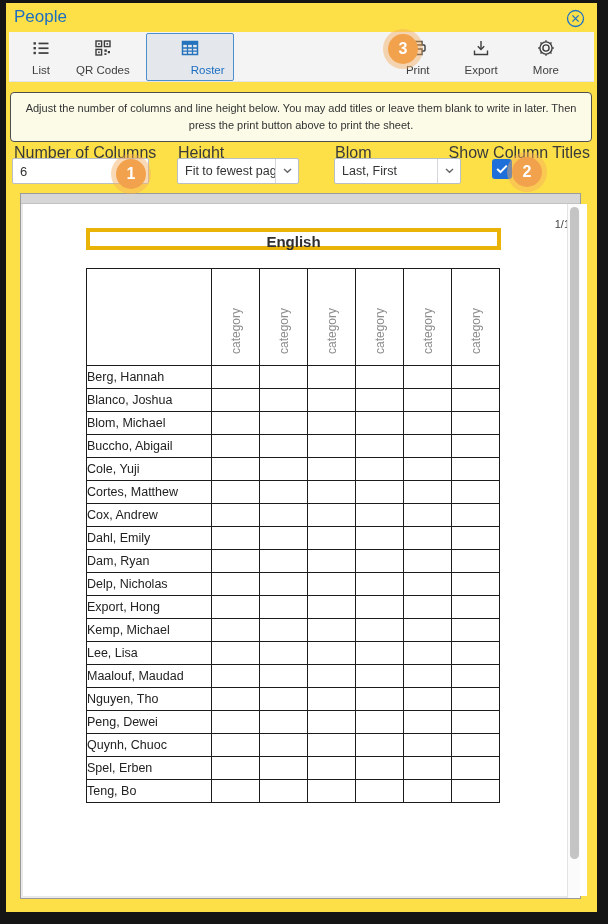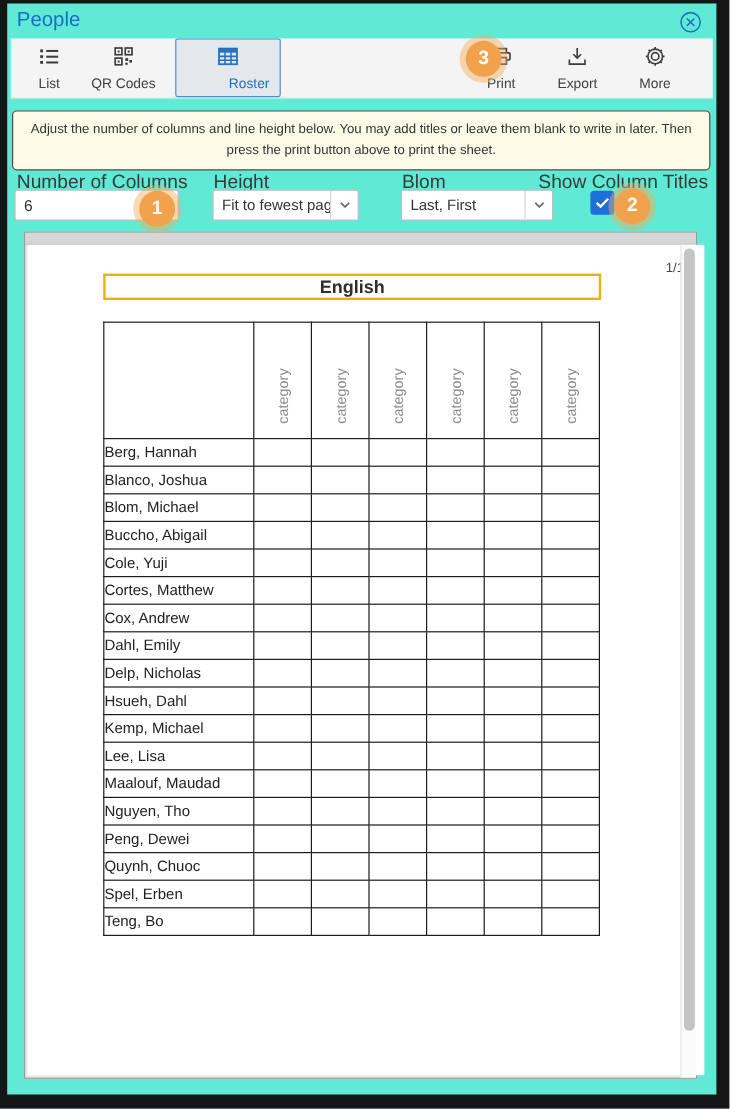--- a/index.html
+++ b/index.html
@@ -1,18 +1,18 @@
 <!DOCTYPE html>
 <html><head>
 <meta charset="utf-8">
 <style>
   html,body{margin:0;padding:0;background:#fff;}
   *{box-sizing:border-box;}
   body{width:608px;height:924px;overflow:hidden;font-family:"Liberation Sans",sans-serif;}
-  .window{position:relative;width:608px;height:924px;background:#5eead4;
+  .window{position:relative;width:608px;height:924px;background:#fde047;
           border-style:solid;border-color:#151515;border-width:3px 11px 12px 6px;}
   
   .titlebar{position:absolute;left:0;top:0;right:0;height:29px;}
   .title{position:absolute;left:8px;top:4px;font-size:17px;color:#1b6ec2;}
   .close-btn{position:absolute;right:12px;top:6px;width:19px;height:19px;cursor:pointer;}
   
   .toolbar{position:absolute;left:3px;right:3px;top:29px;height:50px;background:#f4f4f5;
            border-bottom:1px solid #e4e4e4;display:flex;align-items:center;justify-content:space-between;}
   .tb-group{display:flex;align-items:center;}
   .tb-left{padding-left:13px;gap:7px;}
@@ -44,21 +44,21 @@
   .badge1{left:110px;top:156px;}
   .badge2{left:506px;top:154px;}
   .badge3{left:382px;top:31px;}
   
   .preview{position:absolute;left:14px;top:190px;width:561px;height:706px;border:1px solid #9b9b9b;background:#e9e9e9;}
   .strip{position:absolute;left:0;right:0;top:0;height:10px;background:#d6d6d6;border-bottom:1px solid #c2c2c2;}
   .vscroll{position:absolute;right:0;top:10px;bottom:0;width:13px;background:#fbfbfb;border-left:1px solid #e3e3e3;}
   .thumb{position:absolute;left:2px;top:3px;width:9px;height:652px;background:#c4c4c4;border-radius:4.5px;}
   .page{position:absolute;left:2px;top:10px;width:564px;bottom:2px;background:#fff;}
   .pageno{position:absolute;right:17px;top:14px;font-size:11px;color:#444;}
-  .sheet-title{position:absolute;left:63px;top:24px;width:415px;height:22px;border:2px solid #eab308;background:#fff;
+  .sheet-title{position:absolute;left:63px;top:24px;width:415px;height:22px;border:4px solid #eab308;background:#fff;
                font-size:15px;font-weight:bold;color:#2e2e2e;text-align:center;line-height:20px;}
   .roster-wrap{position:absolute;left:63px;top:64px;}
   table.roster{border-collapse:collapse;}
   table.roster th,table.roster td{border:1px solid #1c1c1c;padding:0;}
   th.name-head{width:125px;height:97px;}
   th.cat{width:48px;vertical-align:bottom;text-align:center;font-weight:normal;}
   th.cat .vert{writing-mode:vertical-rl;transform:rotate(180deg);color:#8c8c8c;font-size:12px;
                display:inline-block;padding-top:7px;}
   td.name{width:125px;height:23px;font-size:12.5px;color:#222;padding-left:12px;white-space:nowrap;}
   td.blank{width:48px;height:23px;}
@@ -279,30 +279,39 @@
               <tr>
                 <td class="name">Dahl, Emily</td>
                 <td class="blank"></td>
                 <td class="blank"></td>
                 <td class="blank"></td>
                 <td class="blank"></td>
                 <td class="blank"></td>
                 <td class="blank"></td>
               </tr>
               <tr>
+                <td class="name">Dam, Ryan</td>
+                <td class="blank"></td>
+                <td class="blank"></td>
+                <td class="blank"></td>
+                <td class="blank"></td>
+                <td class="blank"></td>
+                <td class="blank"></td>
+              </tr>
+              <tr>
                 <td class="name">Delp, Nicholas</td>
                 <td class="blank"></td>
                 <td class="blank"></td>
                 <td class="blank"></td>
                 <td class="blank"></td>
                 <td class="blank"></td>
                 <td class="blank"></td>
               </tr>
               <tr>
-                <td class="name">Hsueh, Dahl</td>
+                <td class="name">Export, Hong</td>
                 <td class="blank"></td>
                 <td class="blank"></td>
                 <td class="blank"></td>
                 <td class="blank"></td>
                 <td class="blank"></td>
                 <td class="blank"></td>
               </tr>
               <tr>
                 <td class="name">Kemp, Michael</td>
                 <td class="blank"></td>

